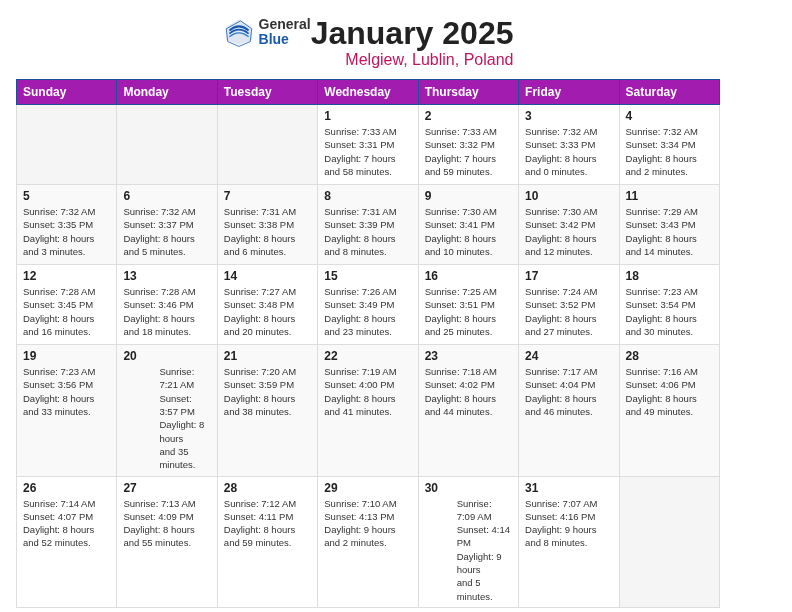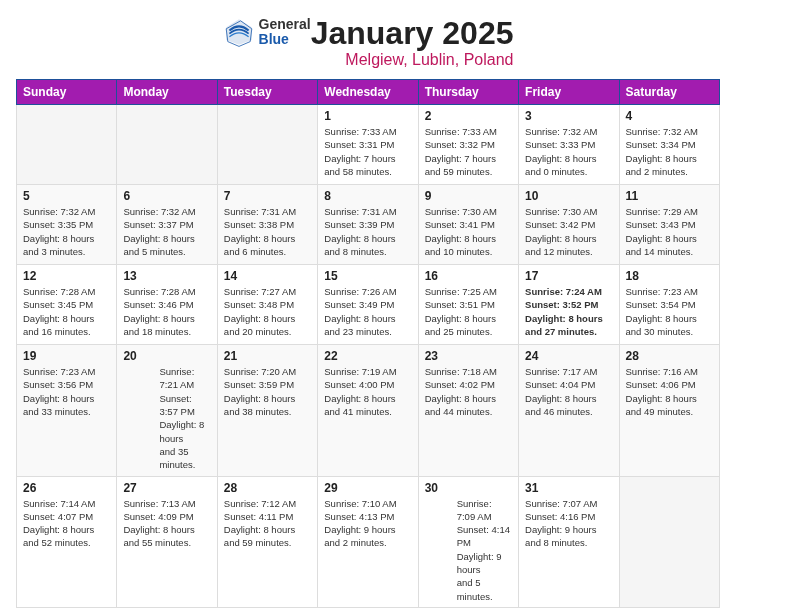--- a/index.html
+++ b/index.html
@@ -258,21 +258,21 @@
           </td>
           <td>
             <span class="day-number">16</span>
             <div class="day-info" style="white-space: pre-line;">Sunrise: 7:25 AM
 Sunset: 3:51 PM
 Daylight: 8 hours
 and 25 minutes.</div>
           </td>
           <td>
             <span class="day-number">17</span>
-            <div class="day-info" style="white-space: pre-line; font-weight: bold;">Sunrise: 7:24 AM
+            <div class="day-info" style="white-space: pre-line;">Sunrise: 7:24 AM
 Sunset: 3:52 PM
 Daylight: 8 hours
 and 27 minutes.</div>
           </td>
           <td>
             <span class="day-number">18</span>
             <div class="day-info" style="white-space: pre-line;">Sunrise: 7:23 AM
 Sunset: 3:54 PM
 Daylight: 8 hours
 and 30 minutes.</div>

